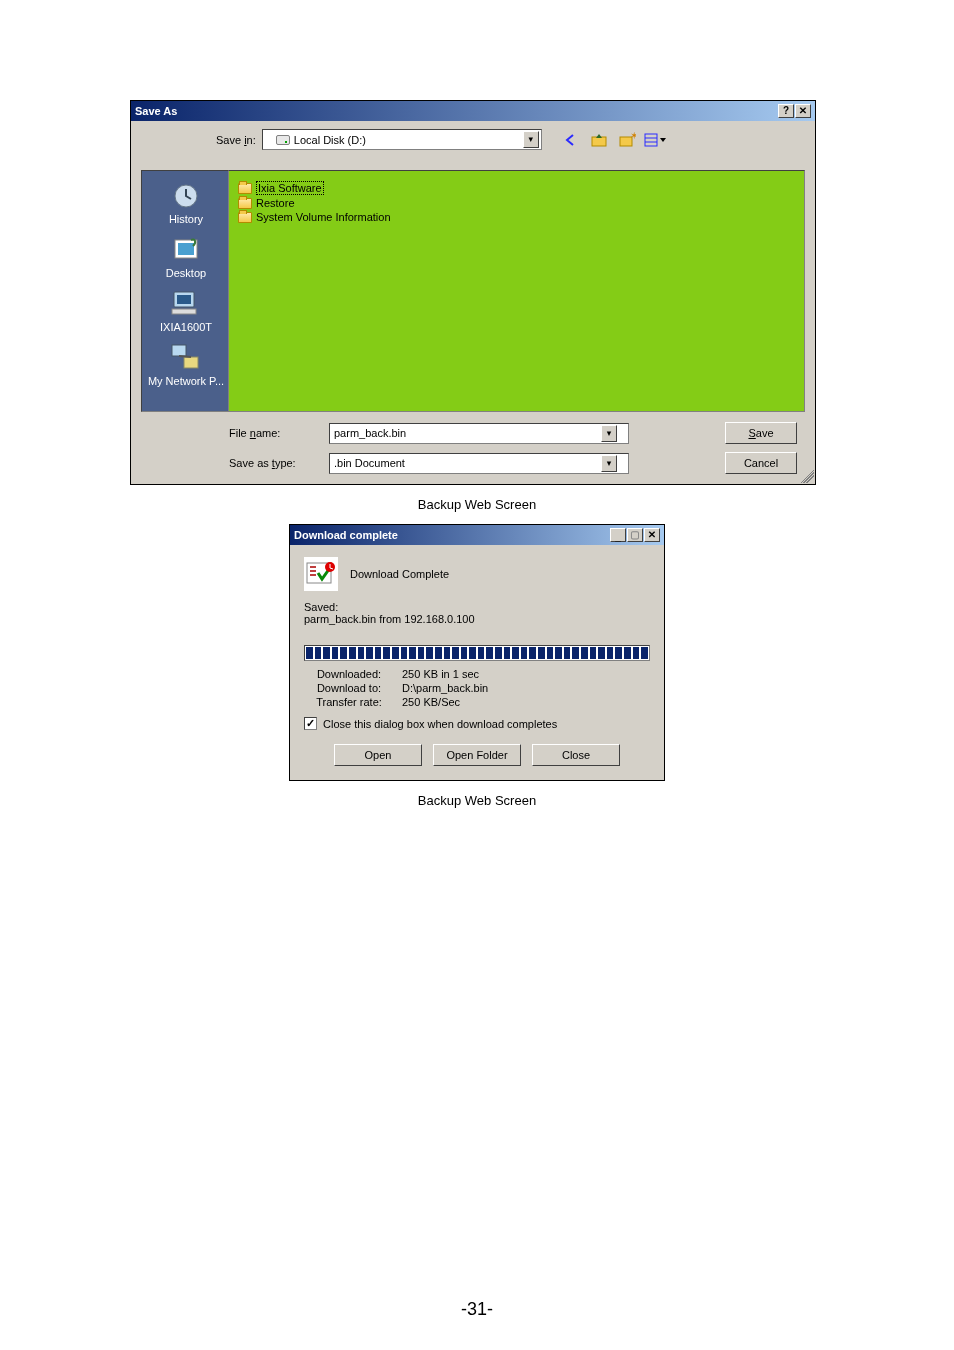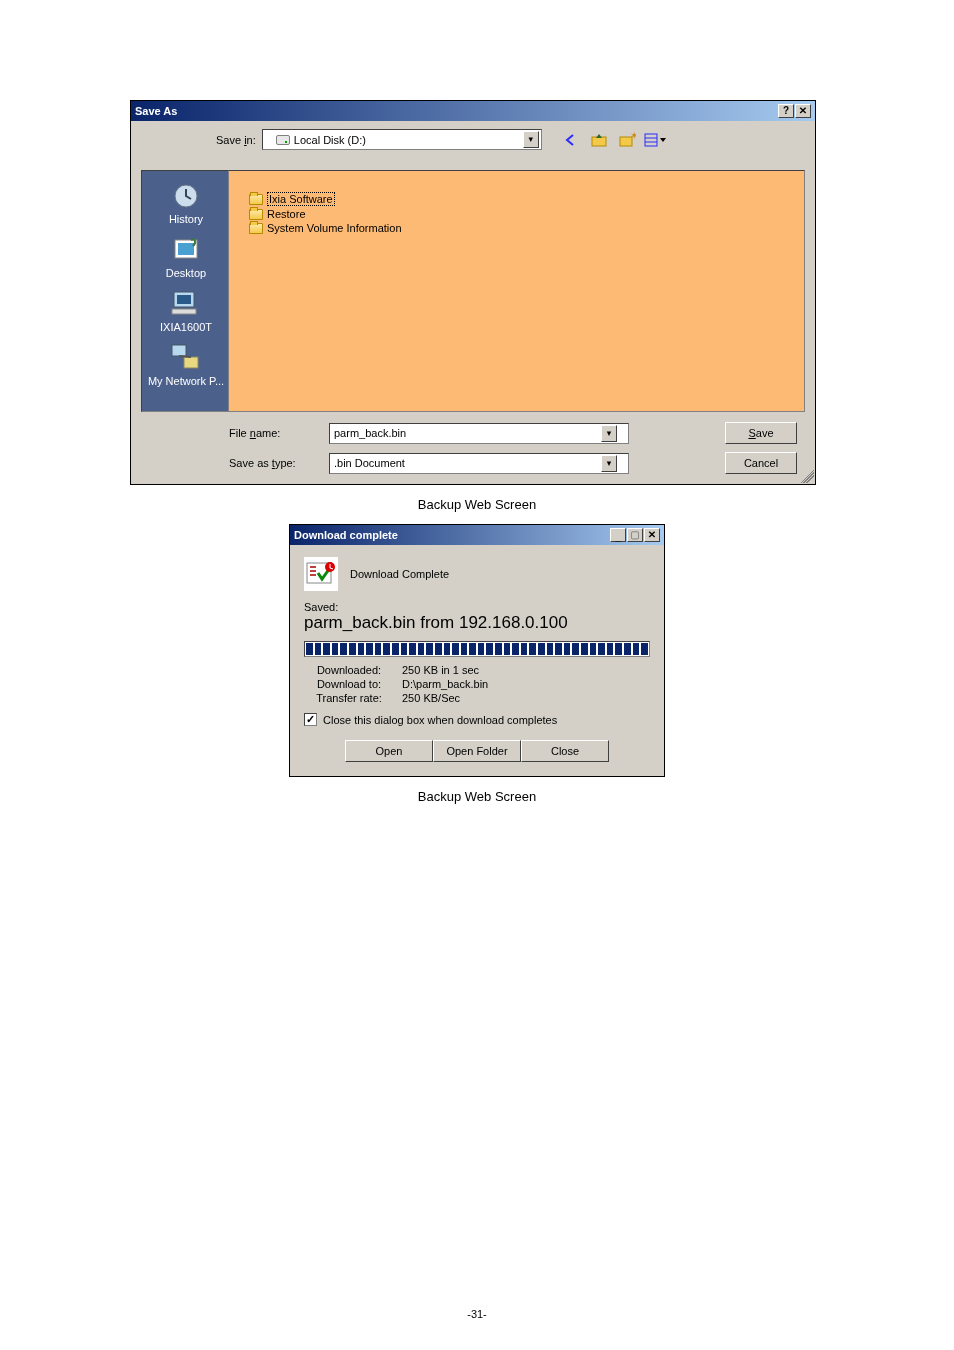--- a/index.html
+++ b/index.html
@@ -103,25 +103,25 @@
       width: 80px; text-align:center; color:#fff; font-size: 11px;
       padding: 2px 0;
     }
     .place .pi {
       margin: 0 auto 2px auto;
       width: 32px; height: 30px;
       display:flex; align-items:center; justify-content:center;
     }
     .filelist {
       flex:1;
-      background:#fdba74;
+      background:#84cc16;
       border: 1px solid #808080;
       border-top-color:#404040; border-left-color:#404040;
       border-left: none;
-      padding: 20px;
+      padding: 9px;
       height: 242px;
     }
     .folder-row {
       display:flex; align-items:center; gap:4px;
       font-size:11px; padding: 1px 0;
     }
     .folder-row.selected span.ftxt {
       border: 1px dotted #000; padding: 0 1px;
     }
     .folder-icon {
@@ -204,31 +204,31 @@
     .chk-row {
       display:flex; align-items:center; gap:6px;
       font-size:11px; margin: 8px 0 14px 0;
     }
     .chk {
       width:13px; height:13px; background:#fff;
       border:1px solid #808080; border-top-color:#404040; border-left-color:#404040;
       display:inline-flex; align-items:center; justify-content:center;
       font-size:11px; font-weight:bold;
     }
-    .dl-btns { display:flex; gap: 0; justify-content:center; }
+    .dl-btns { display:flex; gap: 11px; justify-content:center; }
     .dl-btn {
       width: 88px; height:22px;
       background:#d4d0c8;
       border:1px solid #fff;
       border-right-color:#404040; border-bottom-color:#404040;
       font-size:11px;
     }
     .page-num {
       position:absolute; bottom: 30px; left:0; right:0;
-      text-align:center; font-size:11px; font-family: Arial;
+      text-align:center; font-size:18px; font-family: Arial;
     }
   </style>
 </head>
 <body>
 
 <div class="page-wrap">
 
   <div class="dialog saveas">
     <div class="titlebar">
       <span class="title">Save As</span>
@@ -374,21 +374,21 @@
             <rect x="3" y="6" width="24" height="20" fill="#fff" stroke="#888"></rect>
             <path d="M6 10 L12 10 M6 14 L12 14 M6 18 L12 18" stroke="#a00" stroke-width="1.5"></path>
             <path d="M14 16 L18 22 L28 8" fill="none" stroke="#0a8a0a" stroke-width="3"></path>
             <circle cx="26" cy="10" r="5" fill="#d00"></circle>
             <path d="M26 7 L26 11 L29 12" stroke="#fff" fill="none"></path>
           </svg>
         </div>
         <span style="font-size:11px">Download Complete</span>
       </div>
       <div style="font-size:11px">Saved:</div>
-      <div style="font-size:17px; margin-bottom:8px">parm_back.bin from 192.168.0.100</div>
+      <div style="font-size:11px; margin-bottom:20px">parm_back.bin from 192.168.0.100</div>
       <div class="prog">
         <div class="seg"></div>
           <div class="seg"></div>
           <div class="seg"></div>
           <div class="seg"></div>
           <div class="seg"></div>
         <div class="seg"></div>
           <div class="seg"></div>
           <div class="seg"></div>
           <div class="seg"></div>

